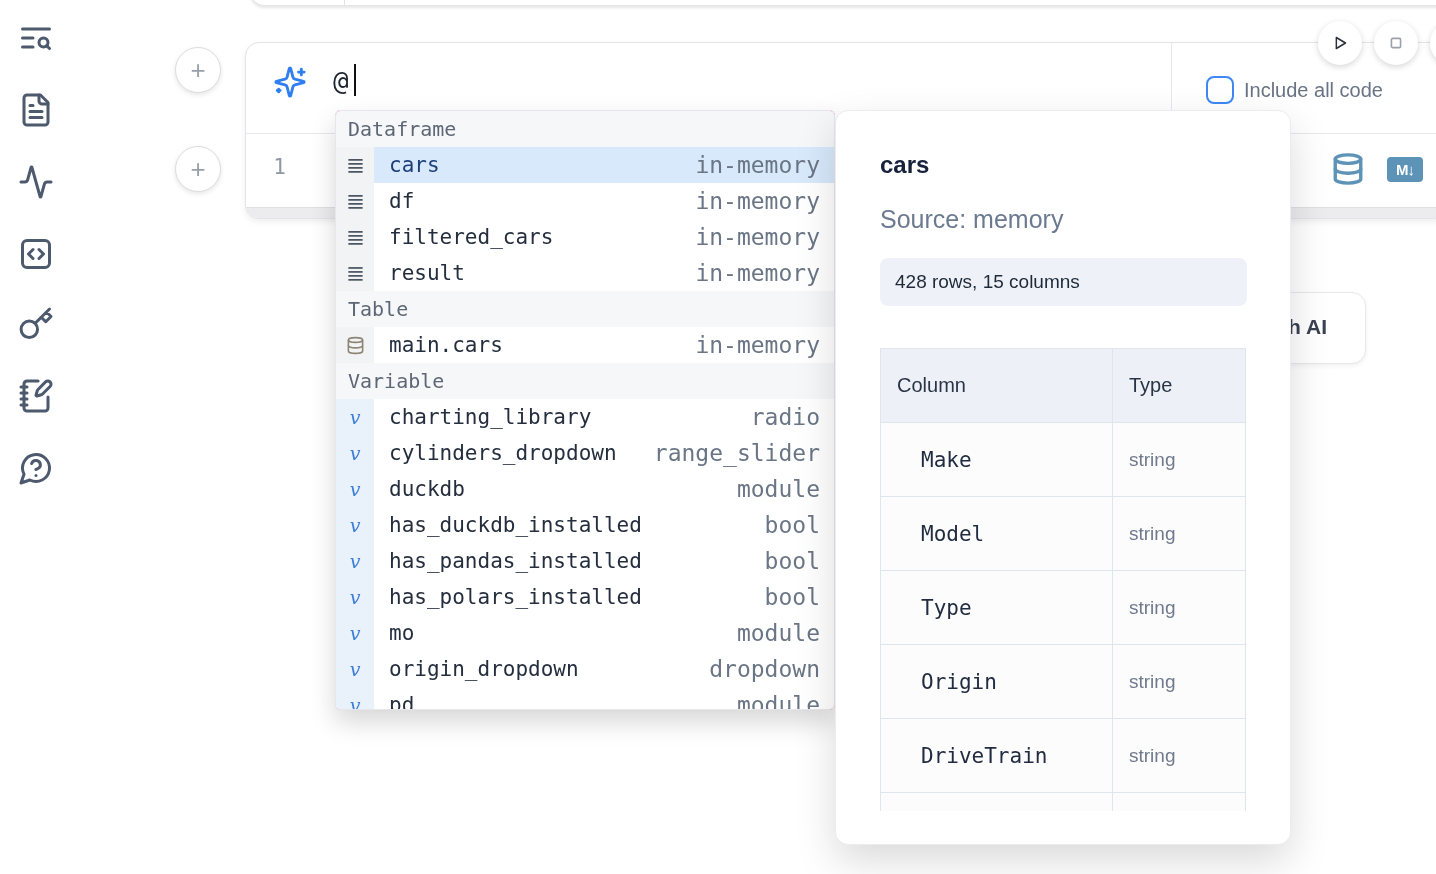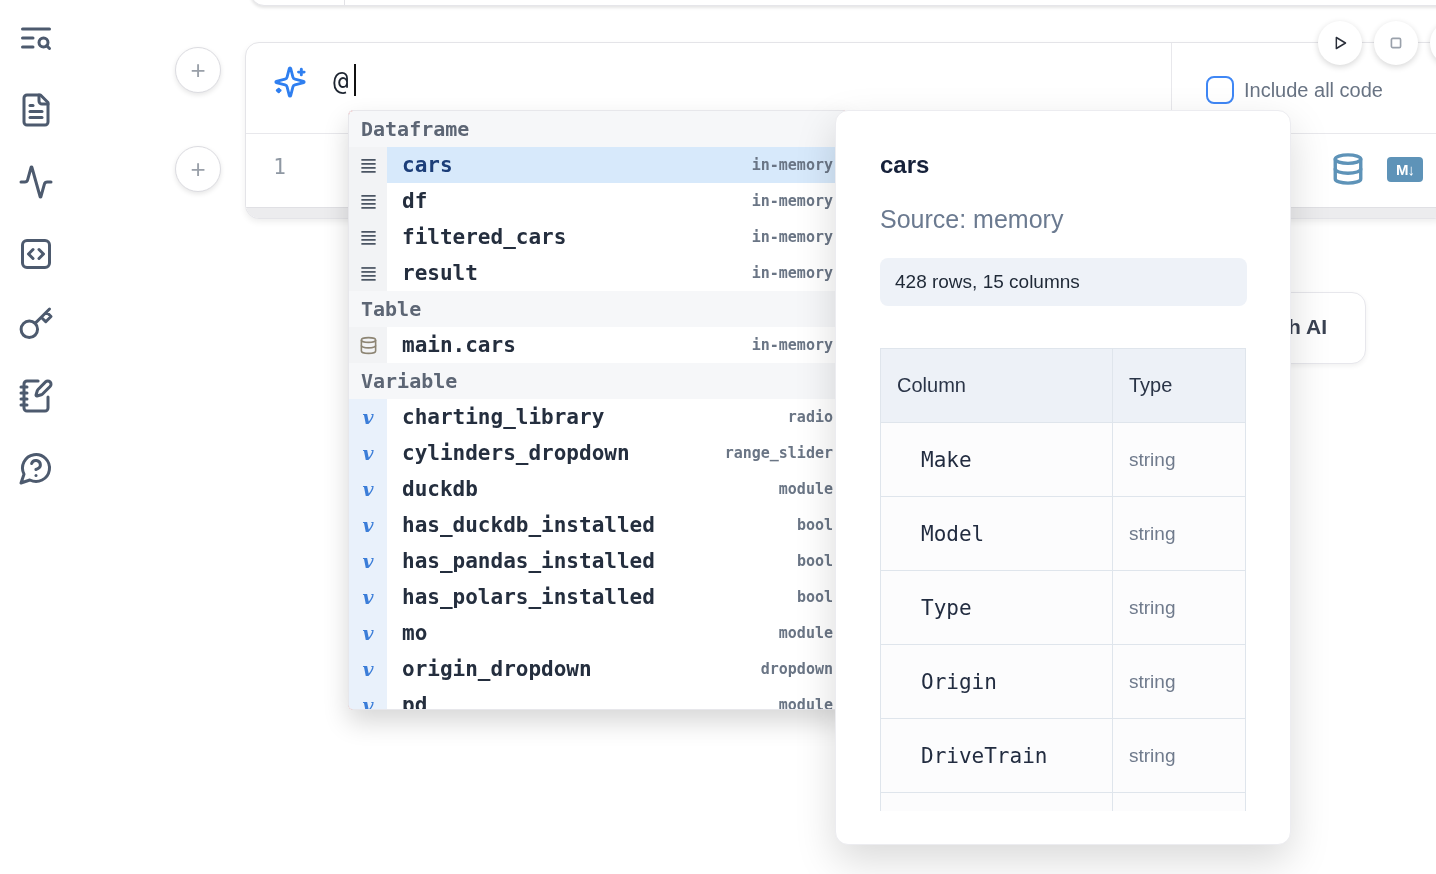--- a/index.html
+++ b/index.html
@@ -58,37 +58,37 @@
   .run-btn svg { width:22px; height:22px; fill:none; stroke-linejoin:round; }
 
   
   .ai-button { position:absolute; left:1150px; top:292px; width:216px; height:72px; background:#fff;
                border:1px solid #e7e7ec; border-radius:14px; box-shadow:0 2px 5px rgba(0,0,0,.06);
                z-index:5; }
   .ai-button span { position:absolute; right:38px; top:22px; font-size:21px; font-weight:bold;
                     color:#3a4252; white-space:nowrap; }
 
   
-  .ac { position:absolute; left:348px; top:110px; width:500px; height:600px; background:#ef4444;
+  .ac { position:absolute; left:335px; top:110px; width:500px; height:600px; background:#ef4444;
         border:1px solid #e7e7eb; border-radius:5px; box-shadow:0 12px 26px rgba(0,0,0,.16);
-        z-index:10; overflow:hidden; font-family:"DejaVu Sans Mono", monospace;font-weight:bold; }
+        z-index:10; overflow:hidden; font-family:"DejaVu Sans Mono", monospace; }
   .ac-section { height:36px; line-height:36px; background:#f6f7f9; color:#5d6675; font-size:20px;
                 padding-left:12px; }
   .ac-row { height:36px; display:flex; align-items:center; overflow:hidden; padding-right:14px;
             cursor:pointer; background:#fff; }
   .ac-gutter { flex:0 0 38px; align-self:stretch; background:#f2f3f5; display:flex;
                align-items:center; justify-content:center; }
   .ac-row.var .ac-gutter { background:#e9f1fb; }
   .ac-gutter svg { width:19px; height:19px; }
   .var-v { font-family:"DejaVu Serif", serif; font-style:italic; font-size:19px; color:#3b7dd8; }
   .ac-name { flex:0 0 auto; padding-left:15px; font-size:21px; color:#242e3e; white-space:nowrap;
              align-self:stretch; display:flex; align-items:center; padding-right:10px; }
   .ac-row.selected .ac-name { background:#d7e9fb; color:#1c3e79; }
   .ac-row.selected { background:#d7e9fb; }
-  .ac-type { margin-left:auto; min-width:0; flex:0 1 auto; white-space:nowrap; font-size:15px;
+  .ac-type { margin-left:auto; min-width:0; flex:0 1 auto; white-space:nowrap; font-size:23px;
              color:#6a7585; }
 
   
   .popup { position:absolute; left:835px; top:110px; width:456px; height:735px; background:#fff;
            border:1px solid #ececf0; border-radius:13px; box-shadow:0 16px 40px rgba(0,0,0,.15);
            z-index:11; }
   .popup-title { position:absolute; left:44px; top:40px; font-size:24px; font-weight:bold; color:#16213a; }
   .popup-source { position:absolute; left:44px; top:94px; font-size:25px; color:#6b7a90; }
   .popup-badge { position:absolute; left:44px; top:147px; width:367px; height:48px; line-height:48px;
                  background:#eef2f8; border-radius:8px; padding-left:15px; font-size:19px; color:#1f2937; }

